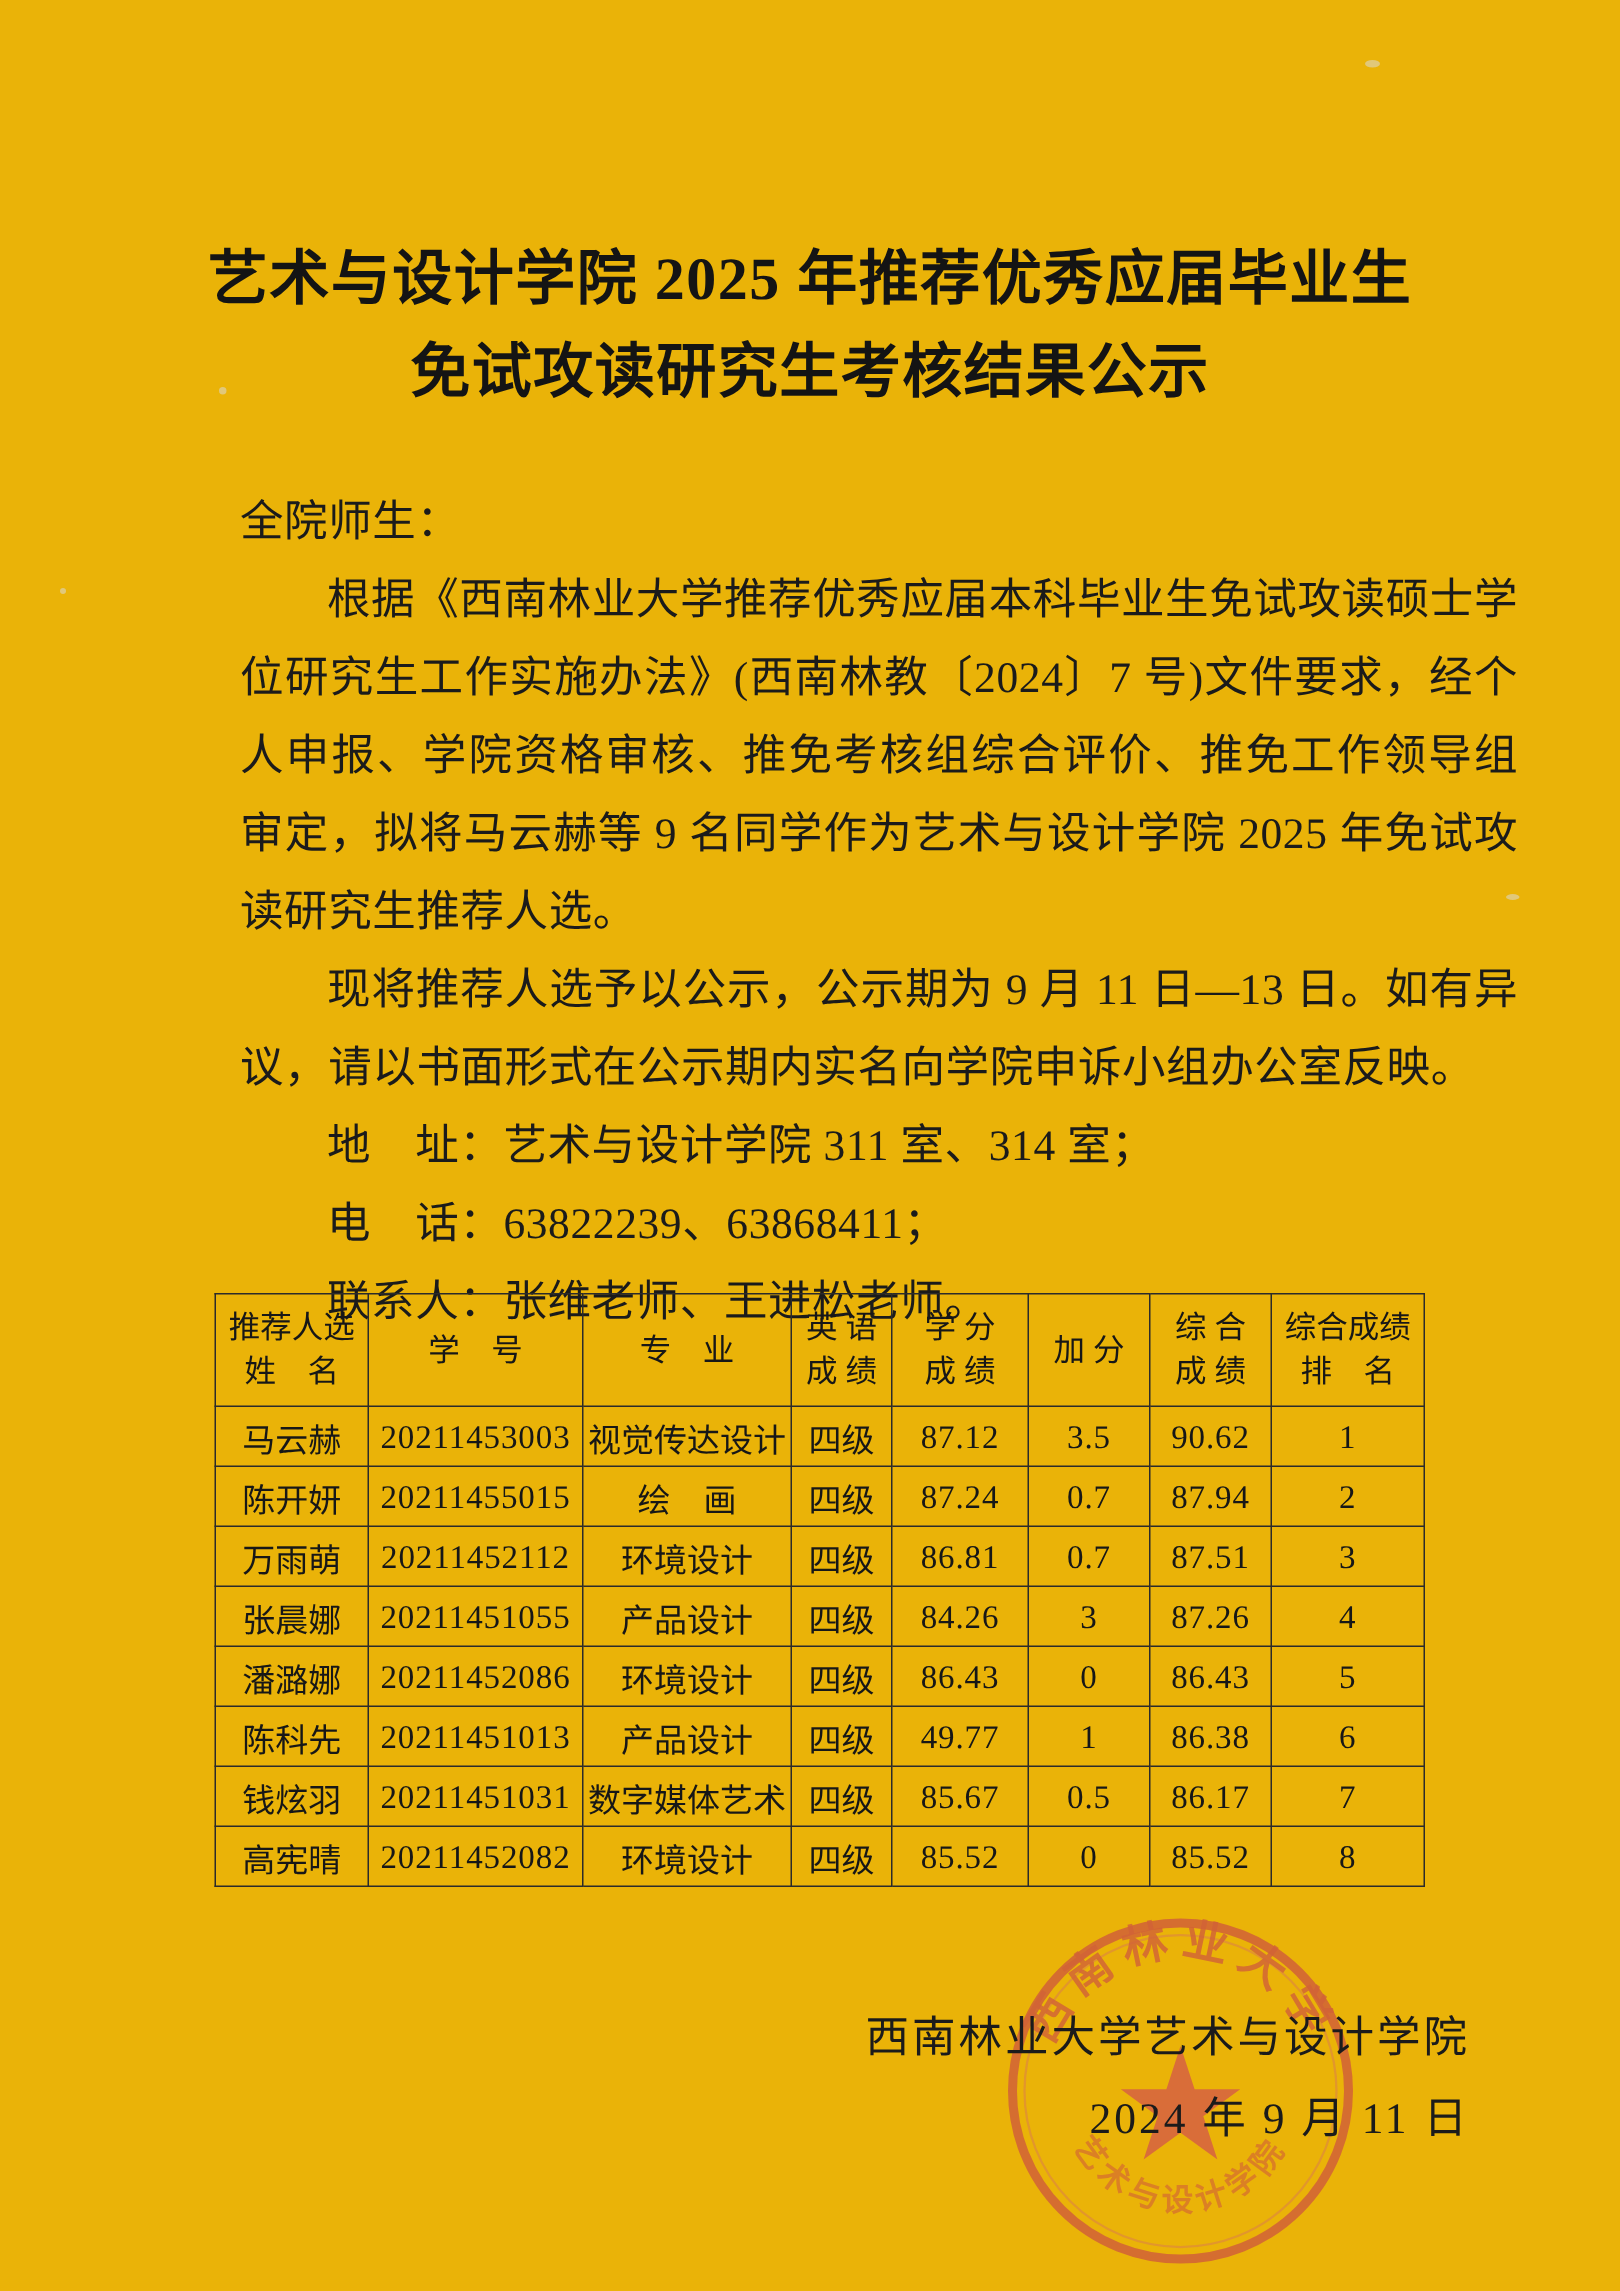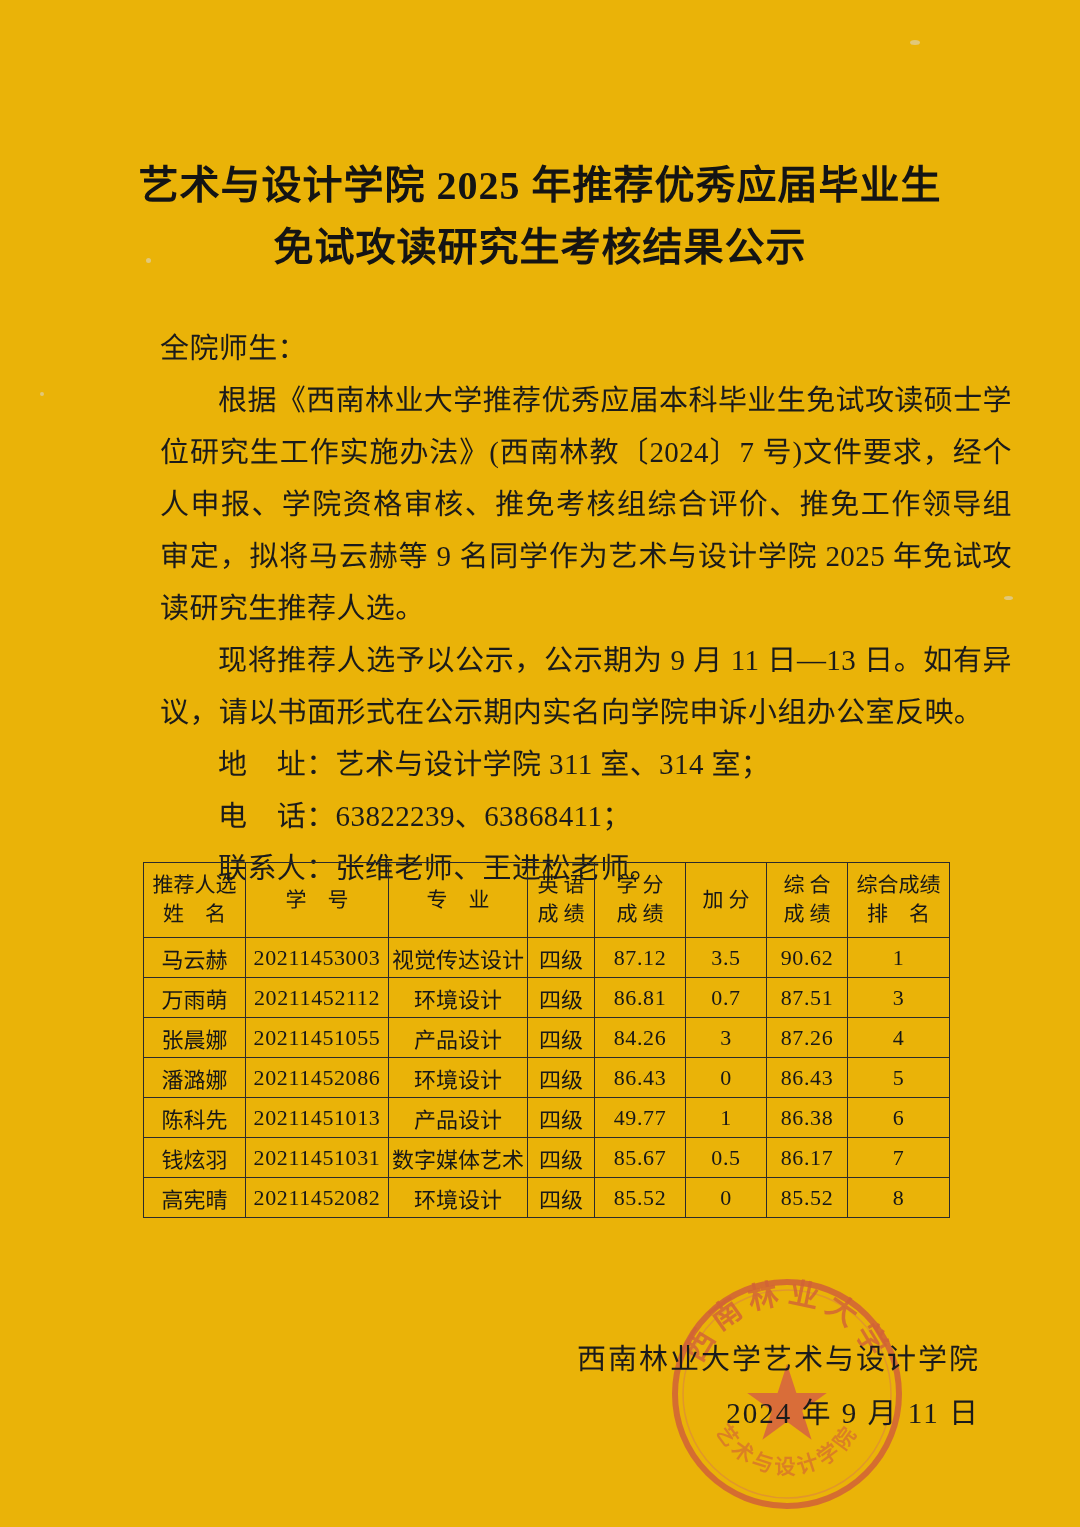--- a/index.html
+++ b/index.html
@@ -204,20 +204,30 @@
     <tbody id="table-body">
         <tr>
           <td>马云赫</td>
           <td class="num">20211453003</td>
           <td>视觉传达设计</td>
           <td>四级</td>
           <td class="num">87.12</td>
           <td class="num">3.5</td>
           <td class="num">90.62</td>
           <td class="num">1</td>
+        </tr>
+        <tr>
+          <td>陈开妍</td>
+          <td class="num">20211455015</td>
+          <td>绘　画</td>
+          <td>四级</td>
+          <td class="num">87.24</td>
+          <td class="num">0.7</td>
+          <td class="num">87.94</td>
+          <td class="num">2</td>
         </tr>
         <tr>
           <td>万雨萌</td>
           <td class="num">20211452112</td>
           <td>环境设计</td>
           <td>四级</td>
           <td class="num">86.81</td>
           <td class="num">0.7</td>
           <td class="num">87.51</td>
           <td class="num">3</td>

